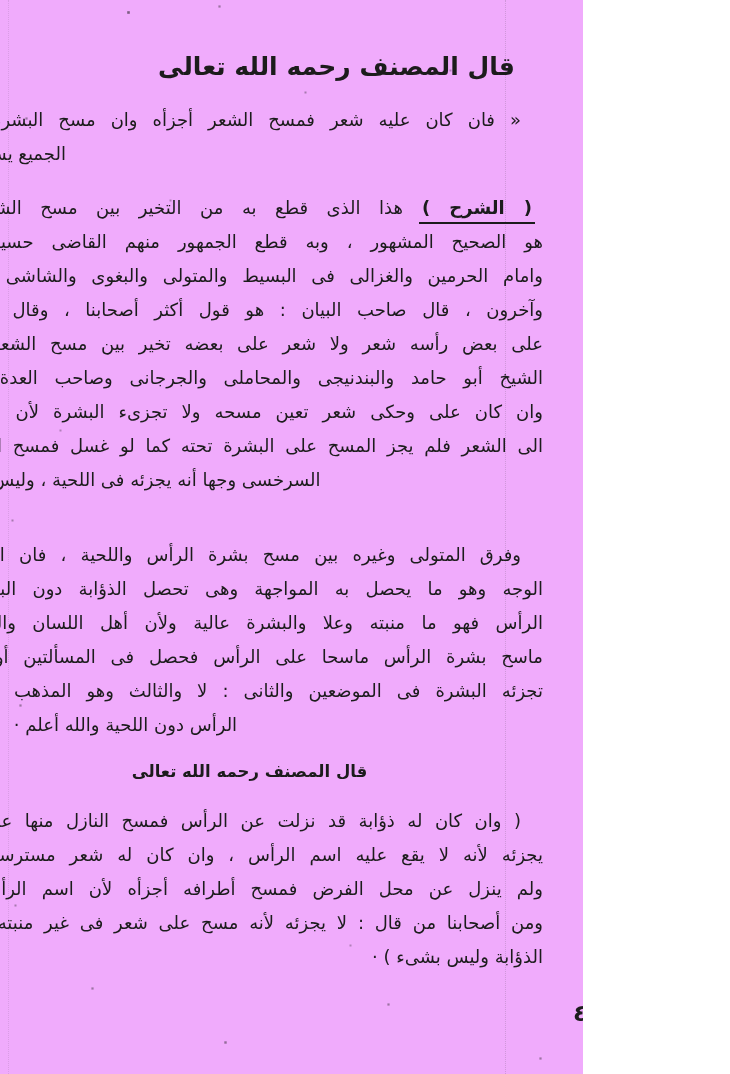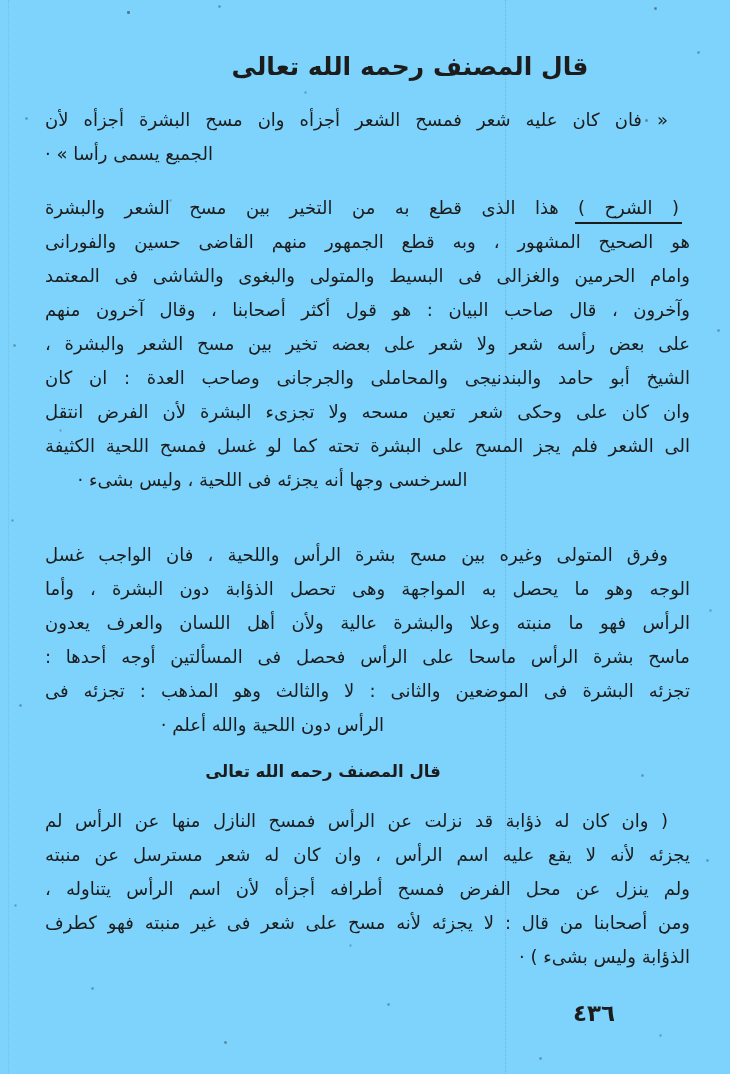--- a/index.html
+++ b/index.html
@@ -3,22 +3,22 @@
 <meta charset="utf-8">
 <style>
   html, body { margin: 0; padding: 0; }
   body {
     width: 730px; height: 1074px;
     background: #ffffff;
     font-family: "DejaVu Sans", sans-serif;
   }
   .page {
     position: relative;
-    width: 730px; height: 1074px;
-    background: #7dd3fc;
+    width: 583px; height: 1074px;
+    background: #f0abfc;
     overflow: hidden;
     color: #1c1c1c;
   }
   
   .fold-line {
     position: absolute; left: 505px; top: 0; bottom: 0;
     border-left: 1px dotted rgba(50,50,50,0.30);
     opacity: 0.55;
   }
   .edge-line {
@@ -64,21 +64,21 @@
   .l-justify        { text-align: justify; text-align-last: justify; white-space: normal; }
   .l-justify-ind    { text-align: justify; text-align-last: justify; white-space: normal; padding-right: 22px; }
   .l-left           { text-align: left; }
   .l-center-left    { text-align: center; padding-left: 0; padding-right: 190px; }
   .l-center-right   { text-align: right; padding-left: 120px; padding-right: 0; }
   .sharh-first { padding-right: 8px; }
   .sharh-label {
     border-bottom: 2px solid #1c1c1c;
     padding: 0 3px 4px 3px;
     margin-left: 16px;
-    font-weight: normal;
+    font-weight: bold;
   }
   .page-number {
     position: absolute; top: 1000px; left: 573px;
     font-size: 23px; font-weight: bold;
     direction: rtl;
   }
 </style>
 </head>
 <body>
 

